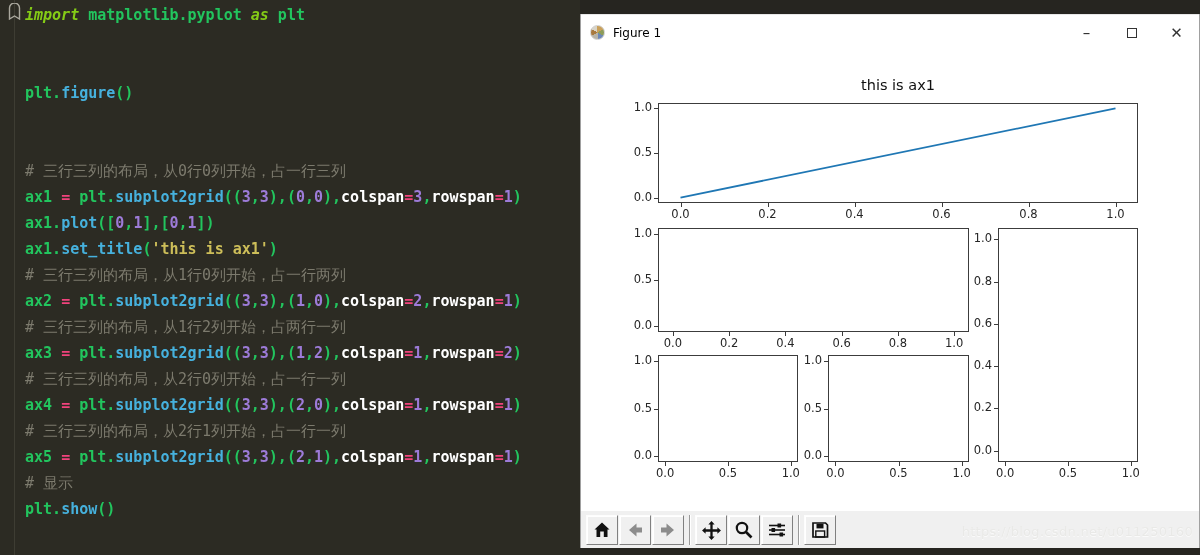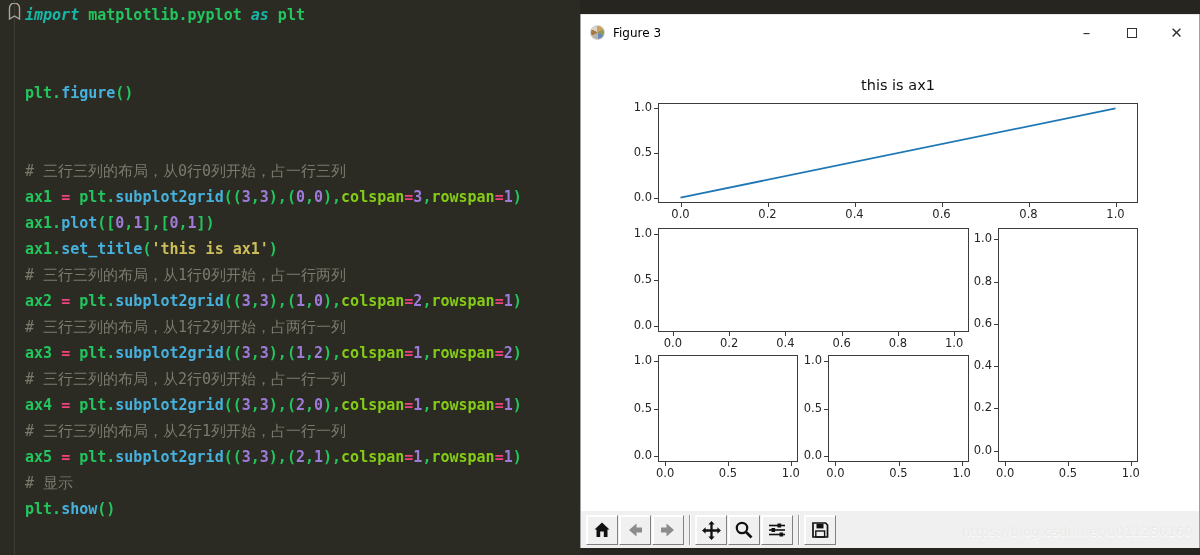--- a/index.html
+++ b/index.html
@@ -13,24 +13,24 @@
   }
   .gutter-line { position:absolute; left:14px; top:0; bottom:0; width:1px; background:#3e3d33; }
   .bookmark { position:absolute; left:7px; top:3px; width:15px; height:17px; }
   .code-area {
     position:absolute; left:25px; top:2px; right:0;
     font-family:"DejaVu Sans Mono", monospace;
     font-size:15px; font-weight:bold; line-height:26px; white-space:pre;
   }
   .code-line { height:26px; }
   .tk-d   { color:#22c55e; }
-  .tk-kw  { color:#14b8a6; font-style:italic; }
+  .tk-kw  { color:#84cc16; font-style:italic; }
   .tk-fn  { color:#46b1dd; }
   .tk-num { color:#9d7bd8; }
-  .tk-kwA { color:#84cc16;margin-top:35px; }
+  .tk-kwA { color:#ffffff;margin-top:35px; }
   .tk-op  { color:#f0437c; }
   .tk-str { color:#cdbe59; }
   .tk-com { color:#7c7a6d; font-weight:normal; }
 
   
   .fig-window {
     position:absolute; left:580px; top:14px; width:620px; height:534px;
     background:#ffffff; border:1px solid #a0a0a0; border-top:none;
   }
   .titlebar {
@@ -78,21 +78,21 @@
   <svg class="bookmark" viewBox="0 0 15 17">
     <path d="M2.5 16 V5 a5 5 0 0 1 10 0 v11 l-5 -3 z" fill="none" stroke="#aaa89e" stroke-width="1.4"></path>
   </svg>
   <div class="code-area"><div class="code-line"><span class="tk-kw">import</span><span class="tk-d"> matplotlib.pyplot </span><span class="tk-kw">as</span><span class="tk-d"> plt</span></div><div class="code-line">&nbsp;</div><div class="code-line">&nbsp;</div><div class="code-line"><span class="tk-d">plt.</span><span class="tk-fn">figure</span><span class="tk-d">()</span></div><div class="code-line">&nbsp;</div><div class="code-line">&nbsp;</div><div class="code-line"><span class="tk-com"># 三行三列的布局，从0行0列开始，占一行三列</span></div><div class="code-line"><span class="tk-d">ax1 </span><span class="tk-op">=</span><span class="tk-d"> plt.</span><span class="tk-fn">subplot2grid</span><span class="tk-d">((</span><span class="tk-num">3</span><span class="tk-d">,</span><span class="tk-num">3</span><span class="tk-d">),(</span><span class="tk-num">0</span><span class="tk-d">,</span><span class="tk-num">0</span><span class="tk-d">),</span><span class="tk-kwA">colspan</span><span class="tk-op">=</span><span class="tk-num">3</span><span class="tk-d">,</span><span class="tk-kwA">rowspan</span><span class="tk-op">=</span><span class="tk-num">1</span><span class="tk-d">)</span></div><div class="code-line"><span class="tk-d">ax1.</span><span class="tk-fn">plot</span><span class="tk-d">([</span><span class="tk-num">0</span><span class="tk-d">,</span><span class="tk-num">1</span><span class="tk-d">],[</span><span class="tk-num">0</span><span class="tk-d">,</span><span class="tk-num">1</span><span class="tk-d">])</span></div><div class="code-line"><span class="tk-d">ax1.</span><span class="tk-fn">set_title</span><span class="tk-d">(</span><span class="tk-str">'this is ax1'</span><span class="tk-d">)</span></div><div class="code-line"><span class="tk-com"># 三行三列的布局，从1行0列开始，占一行两列</span></div><div class="code-line"><span class="tk-d">ax2 </span><span class="tk-op">=</span><span class="tk-d"> plt.</span><span class="tk-fn">subplot2grid</span><span class="tk-d">((</span><span class="tk-num">3</span><span class="tk-d">,</span><span class="tk-num">3</span><span class="tk-d">),(</span><span class="tk-num">1</span><span class="tk-d">,</span><span class="tk-num">0</span><span class="tk-d">),</span><span class="tk-kwA">colspan</span><span class="tk-op">=</span><span class="tk-num">2</span><span class="tk-d">,</span><span class="tk-kwA">rowspan</span><span class="tk-op">=</span><span class="tk-num">1</span><span class="tk-d">)</span></div><div class="code-line"><span class="tk-com"># 三行三列的布局，从1行2列开始，占两行一列</span></div><div class="code-line"><span class="tk-d">ax3 </span><span class="tk-op">=</span><span class="tk-d"> plt.</span><span class="tk-fn">subplot2grid</span><span class="tk-d">((</span><span class="tk-num">3</span><span class="tk-d">,</span><span class="tk-num">3</span><span class="tk-d">),(</span><span class="tk-num">1</span><span class="tk-d">,</span><span class="tk-num">2</span><span class="tk-d">),</span><span class="tk-kwA">colspan</span><span class="tk-op">=</span><span class="tk-num">1</span><span class="tk-d">,</span><span class="tk-kwA">rowspan</span><span class="tk-op">=</span><span class="tk-num">2</span><span class="tk-d">)</span></div><div class="code-line"><span class="tk-com"># 三行三列的布局，从2行0列开始，占一行一列</span></div><div class="code-line"><span class="tk-d">ax4 </span><span class="tk-op">=</span><span class="tk-d"> plt.</span><span class="tk-fn">subplot2grid</span><span class="tk-d">((</span><span class="tk-num">3</span><span class="tk-d">,</span><span class="tk-num">3</span><span class="tk-d">),(</span><span class="tk-num">2</span><span class="tk-d">,</span><span class="tk-num">0</span><span class="tk-d">),</span><span class="tk-kwA">colspan</span><span class="tk-op">=</span><span class="tk-num">1</span><span class="tk-d">,</span><span class="tk-kwA">rowspan</span><span class="tk-op">=</span><span class="tk-num">1</span><span class="tk-d">)</span></div><div class="code-line"><span class="tk-com"># 三行三列的布局，从2行1列开始，占一行一列</span></div><div class="code-line"><span class="tk-d">ax5 </span><span class="tk-op">=</span><span class="tk-d"> plt.</span><span class="tk-fn">subplot2grid</span><span class="tk-d">((</span><span class="tk-num">3</span><span class="tk-d">,</span><span class="tk-num">3</span><span class="tk-d">),(</span><span class="tk-num">2</span><span class="tk-d">,</span><span class="tk-num">1</span><span class="tk-d">),</span><span class="tk-kwA">colspan</span><span class="tk-op">=</span><span class="tk-num">1</span><span class="tk-d">,</span><span class="tk-kwA">rowspan</span><span class="tk-op">=</span><span class="tk-num">1</span><span class="tk-d">)</span></div><div class="code-line"><span class="tk-com"># 显示</span></div><div class="code-line"><span class="tk-d">plt.</span><span class="tk-fn">show</span><span class="tk-d">()</span></div></div>
 </div>
 
 <div class="fig-window">
 
   <div class="titlebar">
     <div class="win-icon"></div>
-    <div class="win-title">Figure 3</div>
+    <div class="win-title">Figure 1</div>
     <div class="win-controls">
       <div class="win-btn">–</div>
       <div class="win-btn">
           <span class="max-glyph"></span>
         </div>
       <div class="win-btn">✕</div>
     </div>
   </div>
 
   <div class="canvas">

